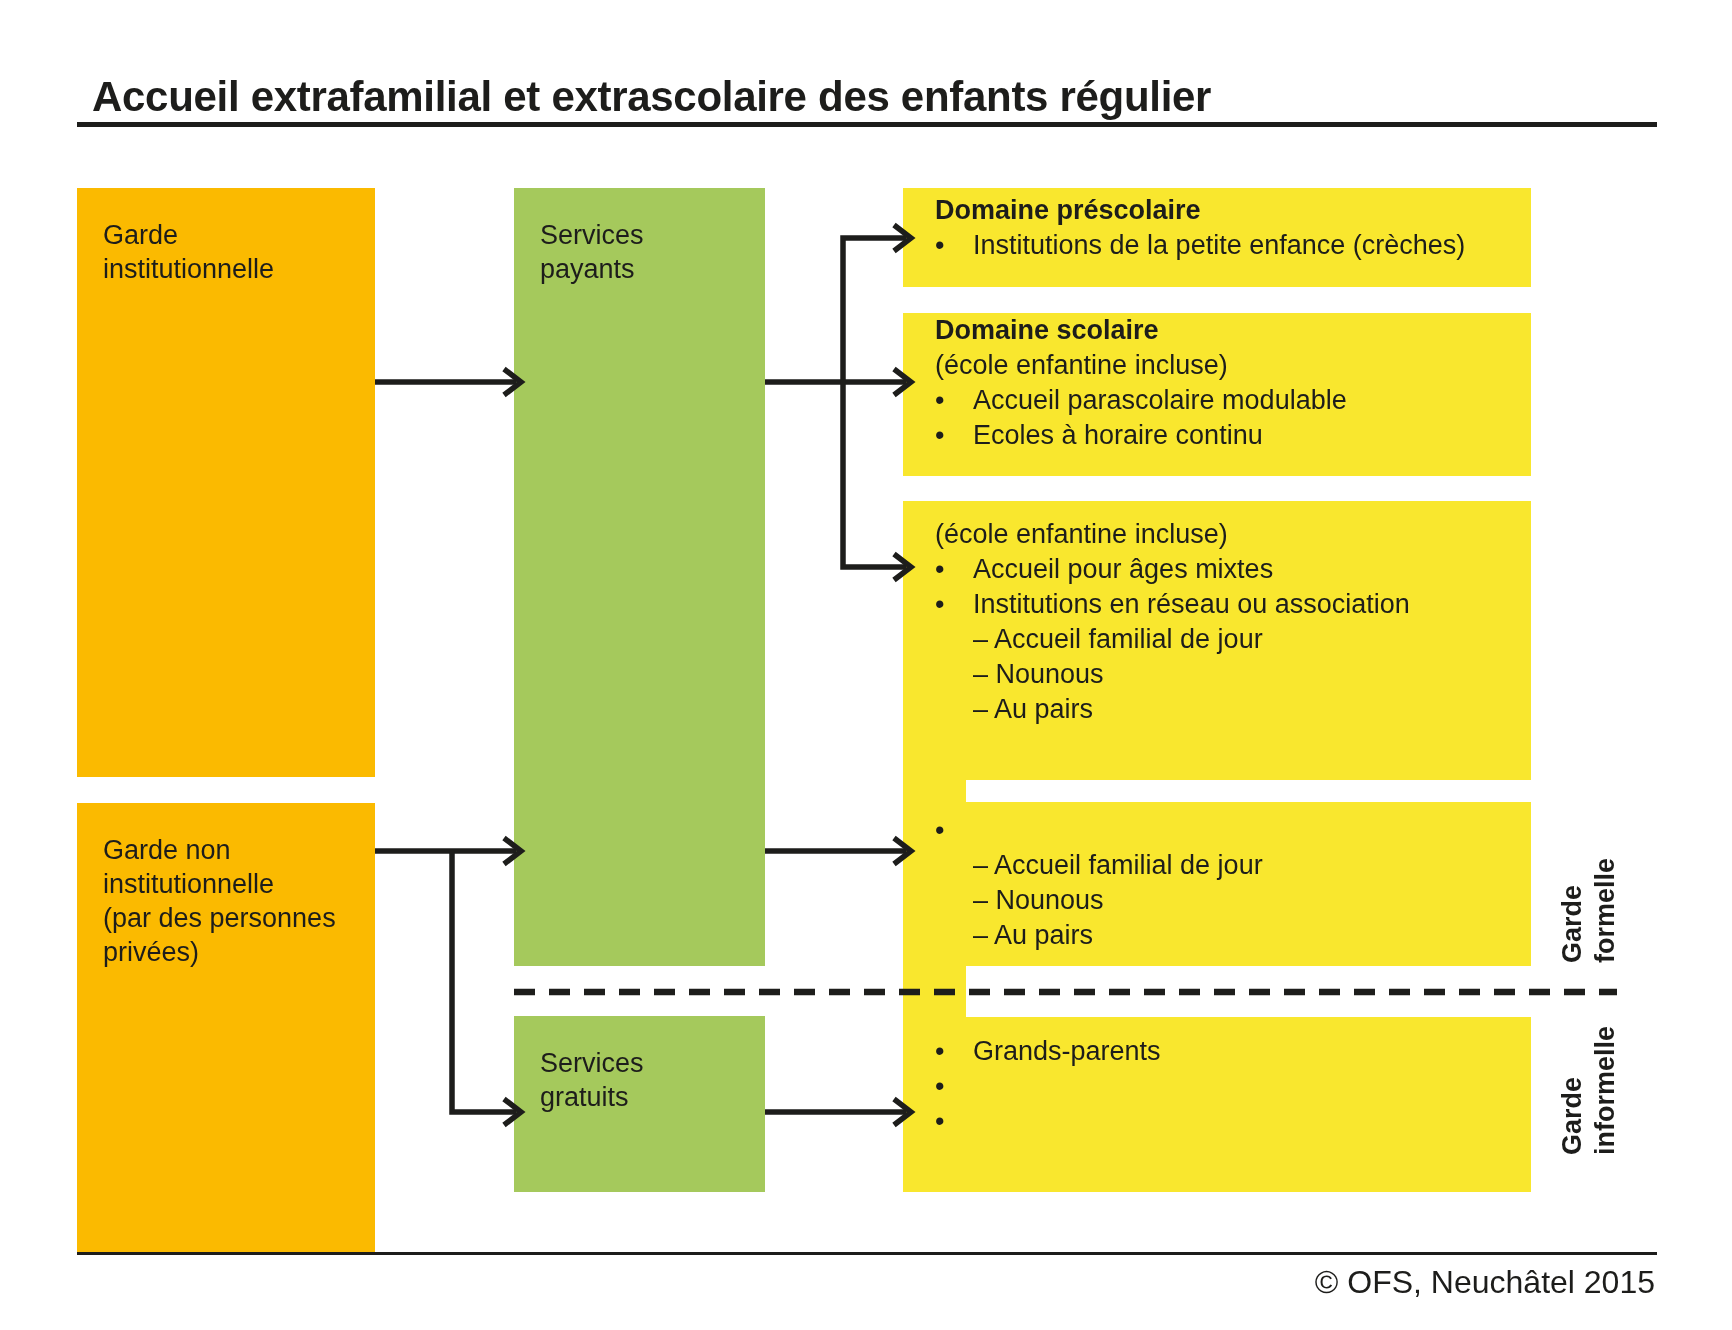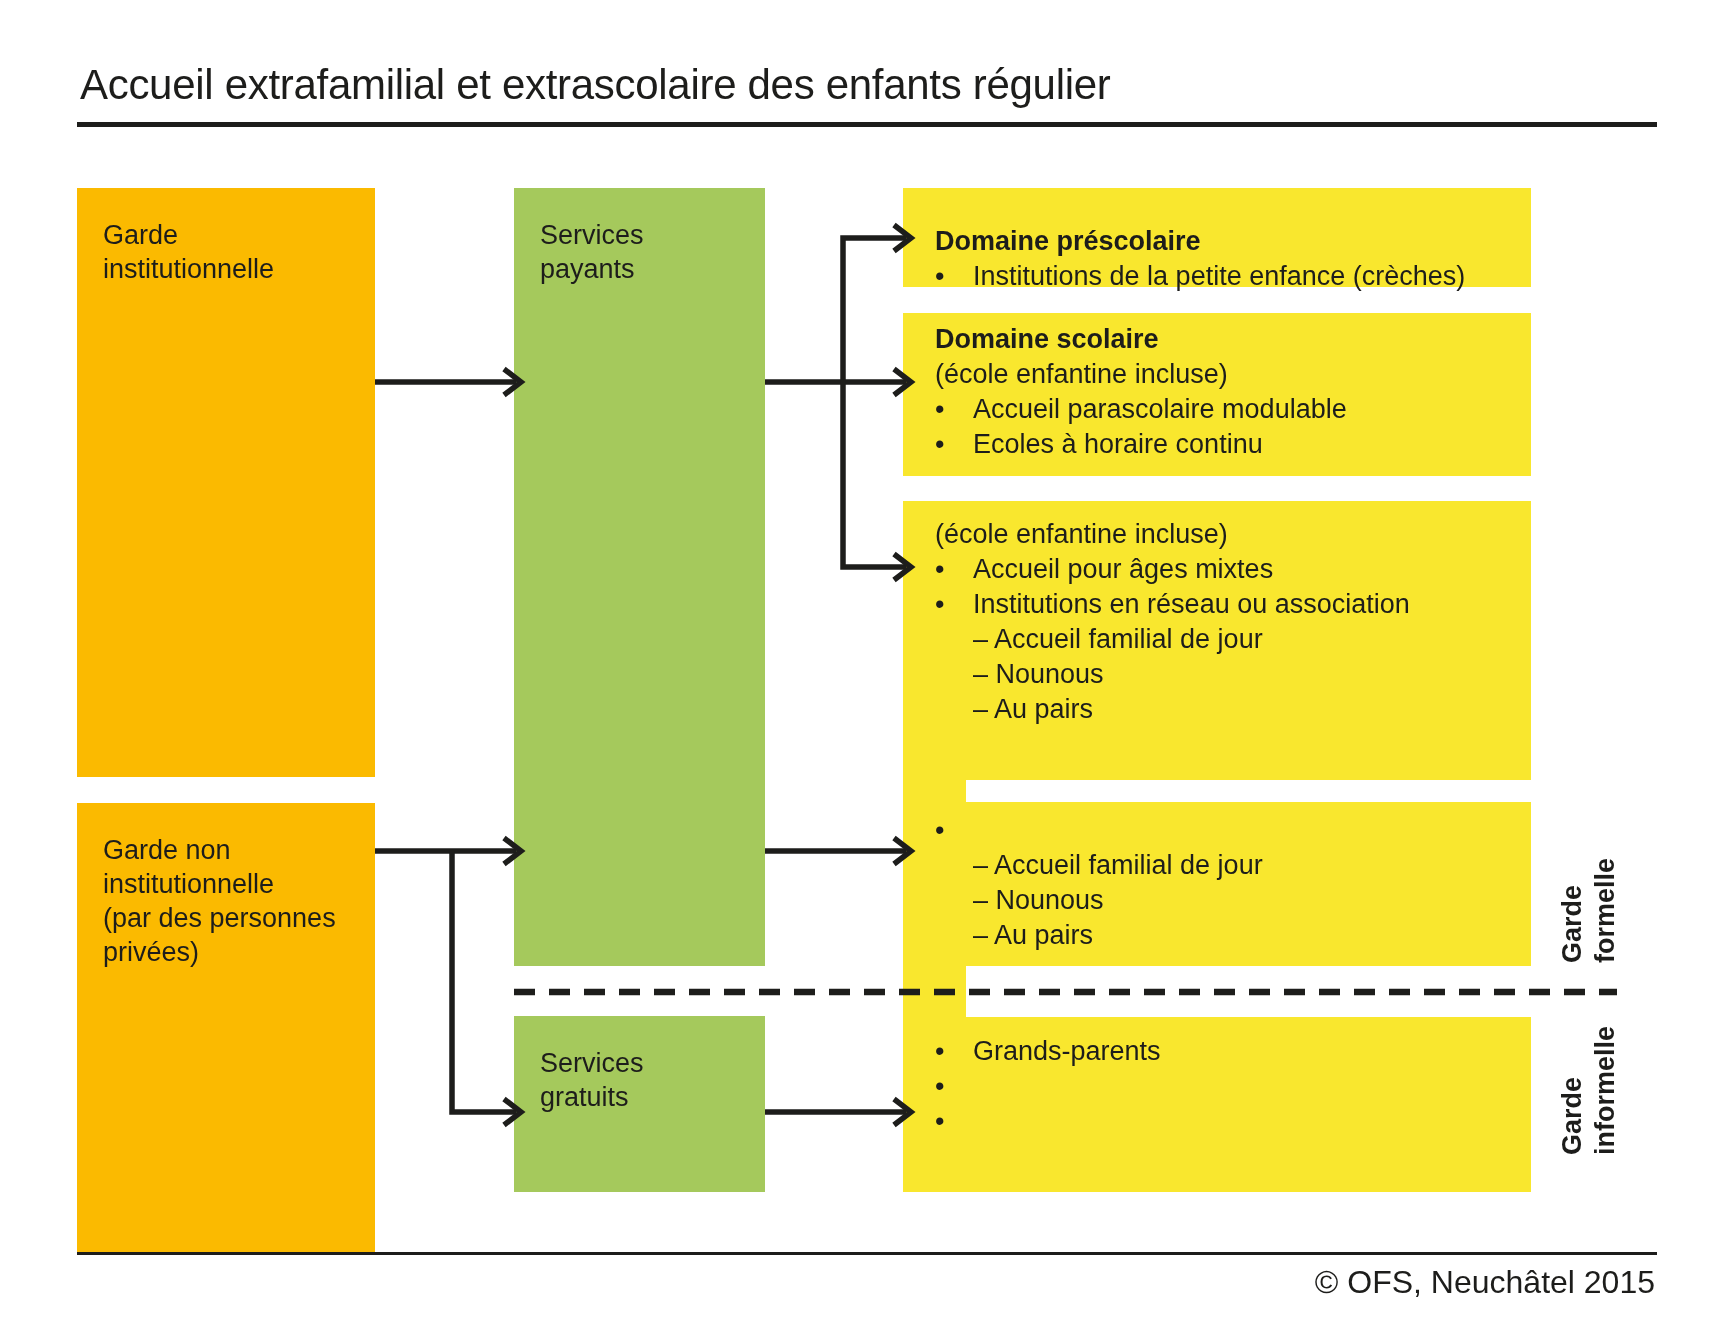--- a/index.html
+++ b/index.html
@@ -9,24 +9,24 @@
     height: 1330px;
     background: #ffffff;
     font-family: "Liberation Sans", sans-serif;
     color: #1d1d1b;
     overflow: hidden;
   }
   #title {
     position: absolute;
     left: 76px;
     top: 58px;
-    margin: 4px;
+    margin: 16px;
     font-size: 42px;
     line-height: 46px;
-    font-weight: normal;
+    font-weight: bold;
     letter-spacing: -0.3px;
   }
   .rule { position: absolute; background: #1d1d1b; }
   #title-rule  { left: 77px; top: 122px; width: 1580px; height: 5px; }
   #bottom-rule { left: 77px; top: 1252px; width: 1580px; height: 3px; }
 
   .box { position: absolute; }
   .orange { background: #FBBA00; }
   .green  { background: #A5C95C; }
   .yellow { background: #F9E72E; }
@@ -52,22 +52,22 @@
   #notch-2 { top: 465px; height: 51px; }
 
   .ytext {
     position: absolute;
     left: 32px;
     right: 14px;
     font-size: 27px;
     line-height: 35px;
   }
   .ypad { padding: 0 14px 0 32px; font-size: 27px; line-height: 35px; }
-  #box-domaine-prescolaire .ypad { padding-top: 36px; }
-  #box-domaine-scolaire    .ypad { padding-top: 9px; }
+  #box-domaine-prescolaire .ypad { padding-top: 5px; }
+  #box-domaine-scolaire    .ypad { padding-top: 0; }
   #ytext-prescolaire-et-scolaire { top: 16px; }
   #ytext-personnes-independantes { top: 312px; }
   #ytext-informel                { top: 533px; }
 
   .ytitle { font-weight: bold; }
   .row { display: flex; }
   .bu { width: 38px; flex: none; }
   .sub { margin-left: 38px; }
 
   .rot {

